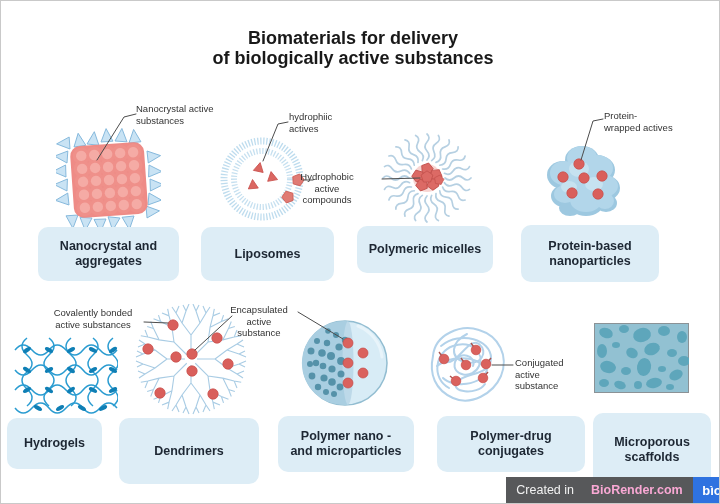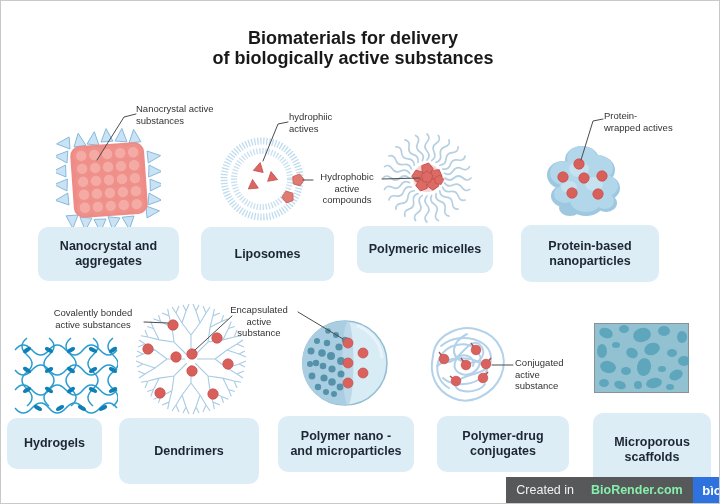--- a/index.html
+++ b/index.html
@@ -12,21 +12,21 @@
     display:flex;align-items:center;justify-content:center;text-align:center;
     font-weight:bold;font-size:12.5px;line-height:15px;color:#1d2733;white-space:pre-line;}
   .ann{position:absolute;font-size:9.5px;line-height:11.5px;color:#333333;white-space:pre-line;}
   .ann.center{text-align:center;}
   svg.illu{position:absolute;}
   #leaders{position:absolute;left:0;top:0;pointer-events:none;}
   .footer-chip{position:absolute;left:505px;top:476px;width:187px;height:26px;
     background:#57585a;display:flex;align-items:center;justify-content:center;
     color:#f2f2f2;font-size:12.5px;}
   .fc-plain{font-weight:normal;margin-right:17px;}
-  .fc-brand{font-weight:bold;color:#86efac;}
+  .fc-brand{font-weight:bold;color:#f9a8d4;}
   .footer-logo{position:absolute;left:692px;top:476px;width:38px;height:26px;
     background:#2e72e0;color:#ffffff;font-weight:bold;font-size:13px;
     display:flex;align-items:center;justify-content:center;}
 </style>
 </head>
 <body>
 
 <div id="canvas">
 
   <div class="title">Biomaterials for delivery
@@ -367,21 +367,21 @@
       <ellipse cx="44" cy="62" rx="4" ry="4"></ellipse>
         <ellipse cx="60" cy="60" rx="8" ry="5" transform="rotate(-10 60 60)"></ellipse>
       <ellipse cx="76" cy="64" rx="4" ry="3"></ellipse>
     </g>
   </svg>
 
   <div class="ann" style="left:135px;top:102px;width:110px">Nanocrystal active
 substances</div>
   <div class="ann" style="left:288px;top:110px;width:70px">hydrophiic
 actives</div>
-  <div class="ann center" style="left:304px;top:170px;width:84px">Hydrophobic
+  <div class="ann center" style="left:284px;top:170px;width:84px">Hydrophobic
 active
 compounds</div>
   <div class="ann" style="left:603px;top:109px;width:95px">Protein-
 wrapped actives</div>
   <div class="ann center" style="left:42px;top:306px;width:100px">Covalently bonded
 active substances</div>
   <div class="ann center" style="left:225px;top:303px;width:66px">Encapsulated
 active
 substance</div>
   <div class="ann" style="left:514px;top:356px;width:70px">Conjugated
@@ -405,21 +405,21 @@
   <div class="tag" style="left:37px;top:226px;width:141px;height:54px">Nanocrystal and
 aggregates</div>
   <div class="tag" style="left:356px;top:225px;width:136px;height:47px">Polymeric micelles</div>
   <div class="tag" style="left:200px;top:226px;width:133px;height:54px">Liposomes</div>
   <div class="tag" style="left:520px;top:224px;width:138px;height:57px">Protein-based
 nanoparticles</div>
   <div class="tag" style="left:6px;top:417px;width:95px;height:51px">Hydrogels</div>
   <div class="tag" style="left:118px;top:417px;width:140px;height:66px">Dendrimers</div>
   <div class="tag" style="left:277px;top:415px;width:136px;height:56px">Polymer nano -
 and microparticles</div>
-  <div class="tag" style="left:436px;top:415px;width:132px;height:56px">Polymer-drug
+  <div class="tag" style="left:436px;top:415px;width:148px;height:56px">Polymer-drug
 conjugates</div>
   <div class="tag" style="left:592px;top:412px;width:118px;height:74px">Microporous
 scaffolds</div>
 
   <div class="footer-chip">
     <span class="fc-plain">Created in</span>
     <span class="fc-brand">BioRender.com</span>
   </div>
   <div class="footer-logo">bìo</div>
 

